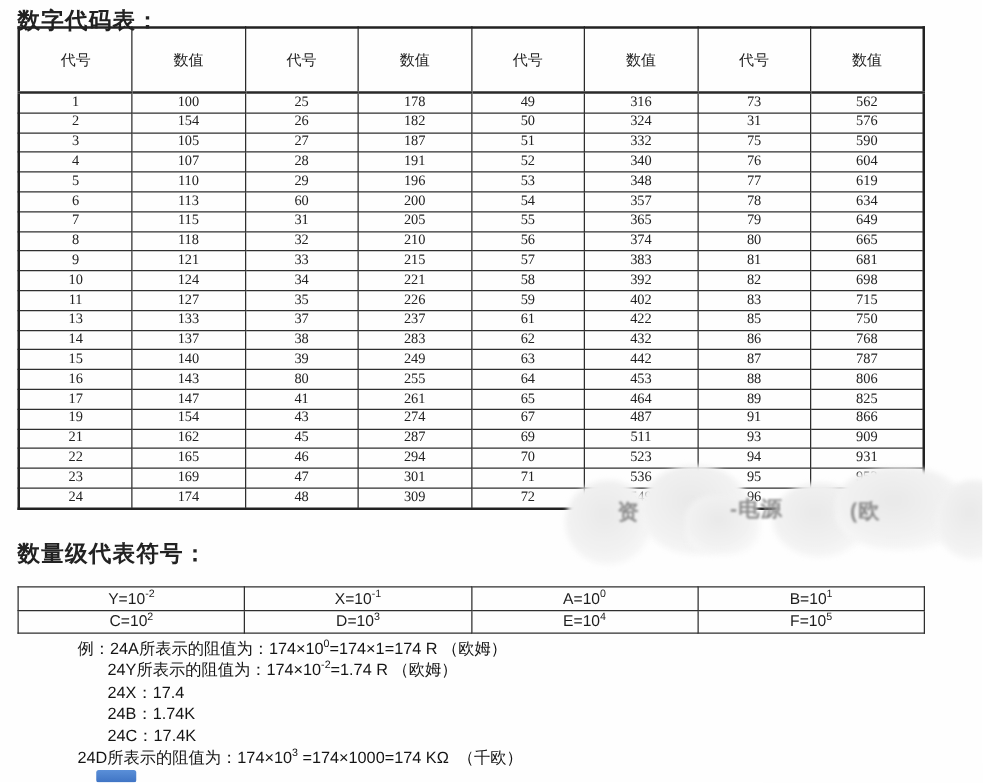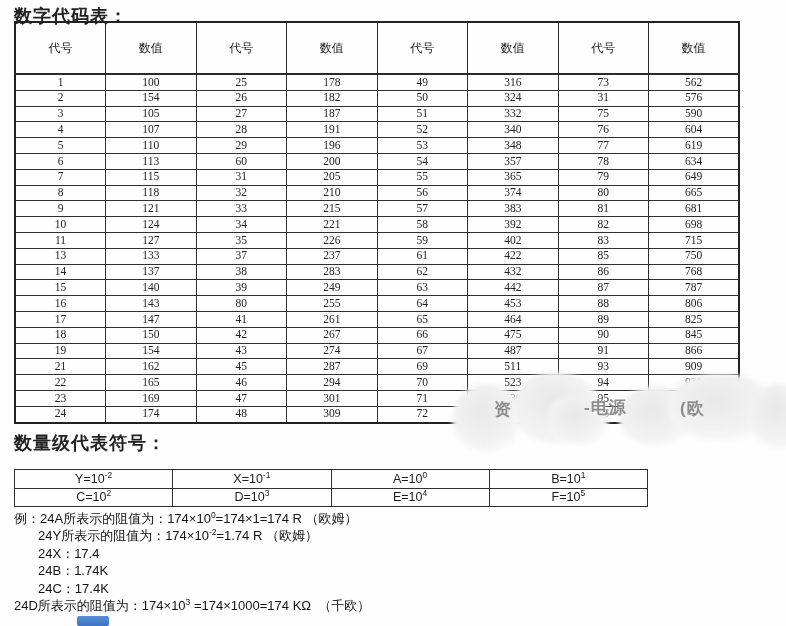--- a/index.html
+++ b/index.html
@@ -24,33 +24,33 @@
     height:18px;border:1px solid #2a2a2a;border-bottom:2px solid #2a2a2a;
     padding:16px;text-align:center;
   }
   .code-table td{
     height:14.8px;border:1px solid #2f2f2f;padding:0;text-align:center;
     line-height:1;
   }
   .code-table{border:2px solid #222;}
 
   .mag-table{
-    position:absolute;left:14px;top:469px;width:634px;
+    position:absolute;left:14px;top:469px;width:726px;
     font-size:12.5px;color:#1d1d1d;border:1.5px solid #222;
   }
   .mag-table td{
     height:17.5px;border:1px solid #2f2f2f;padding:0;text-align:center;
   }
   sup{font-size:8.5px;line-height:0;}
 
   .examples{
     position:absolute;left:14px;top:510px;width:760px;
     font-size:13px;line-height:17.4px;color:#141414;
   }
-  .ex-line{white-space:pre;}
+  .ex-line{white-space:pre;margin-left:48px;}
   .ex-indent{padding-left:24px;}
   .ex-bold{font-weight:normal;}
 
   
   .watermark{position:absolute;left:0;top:0;width:786px;height:626px;pointer-events:none;}
   .blob{
     position:absolute;border-radius:50%;
     background:radial-gradient(ellipse at 45% 40%, #e9e9e9 0%, #f2f2f2 55%, rgba(250,250,250,0.96) 80%, rgba(255,255,255,0.85) 100%);
     filter:blur(2px);
   }
@@ -246,30 +246,20 @@
         </tr>
         <tr>
           <td>17</td>
           <td>147</td>
           <td>41</td>
           <td>261</td>
           <td>65</td>
           <td>464</td>
           <td>89</td>
           <td>825</td>
-        </tr>
-        <tr>
-          <td>18</td>
-          <td>150</td>
-          <td>42</td>
-          <td>267</td>
-          <td>66</td>
-          <td>475</td>
-          <td>90</td>
-          <td>845</td>
         </tr>
         <tr>
           <td>19</td>
           <td>154</td>
           <td>43</td>
           <td>274</td>
           <td>67</td>
           <td>487</td>
           <td>91</td>
           <td>866</td>

